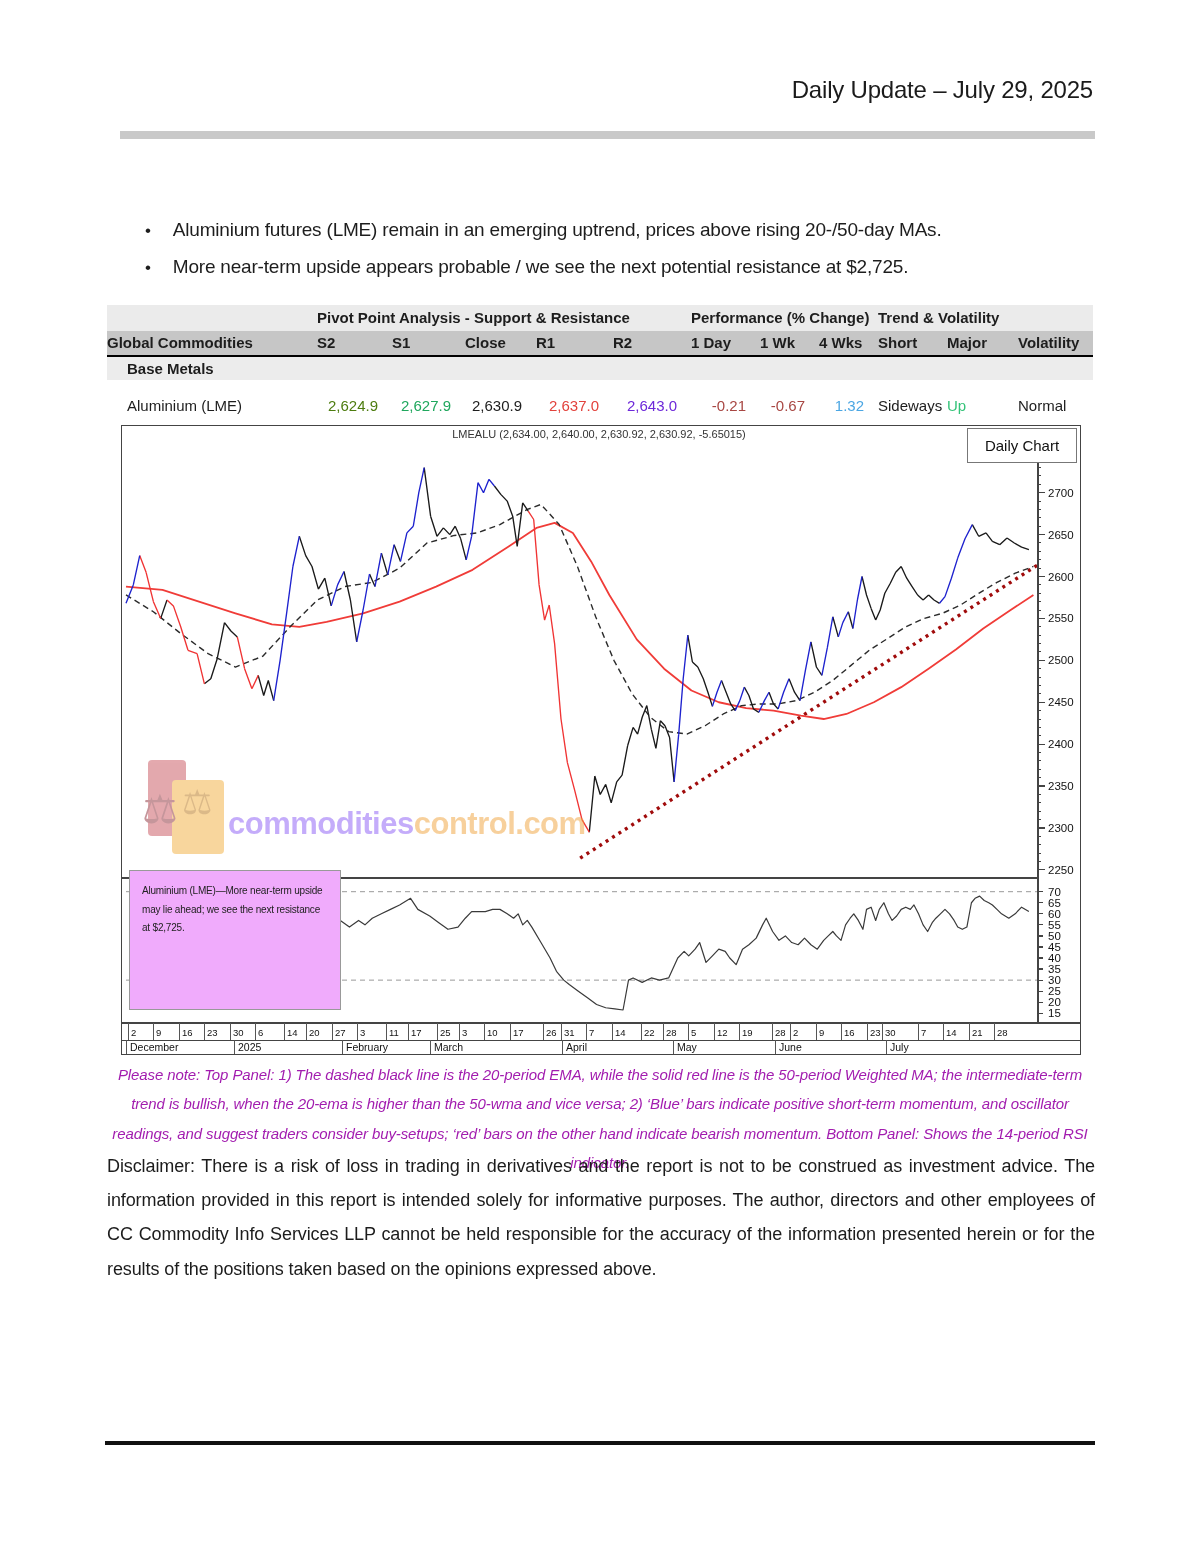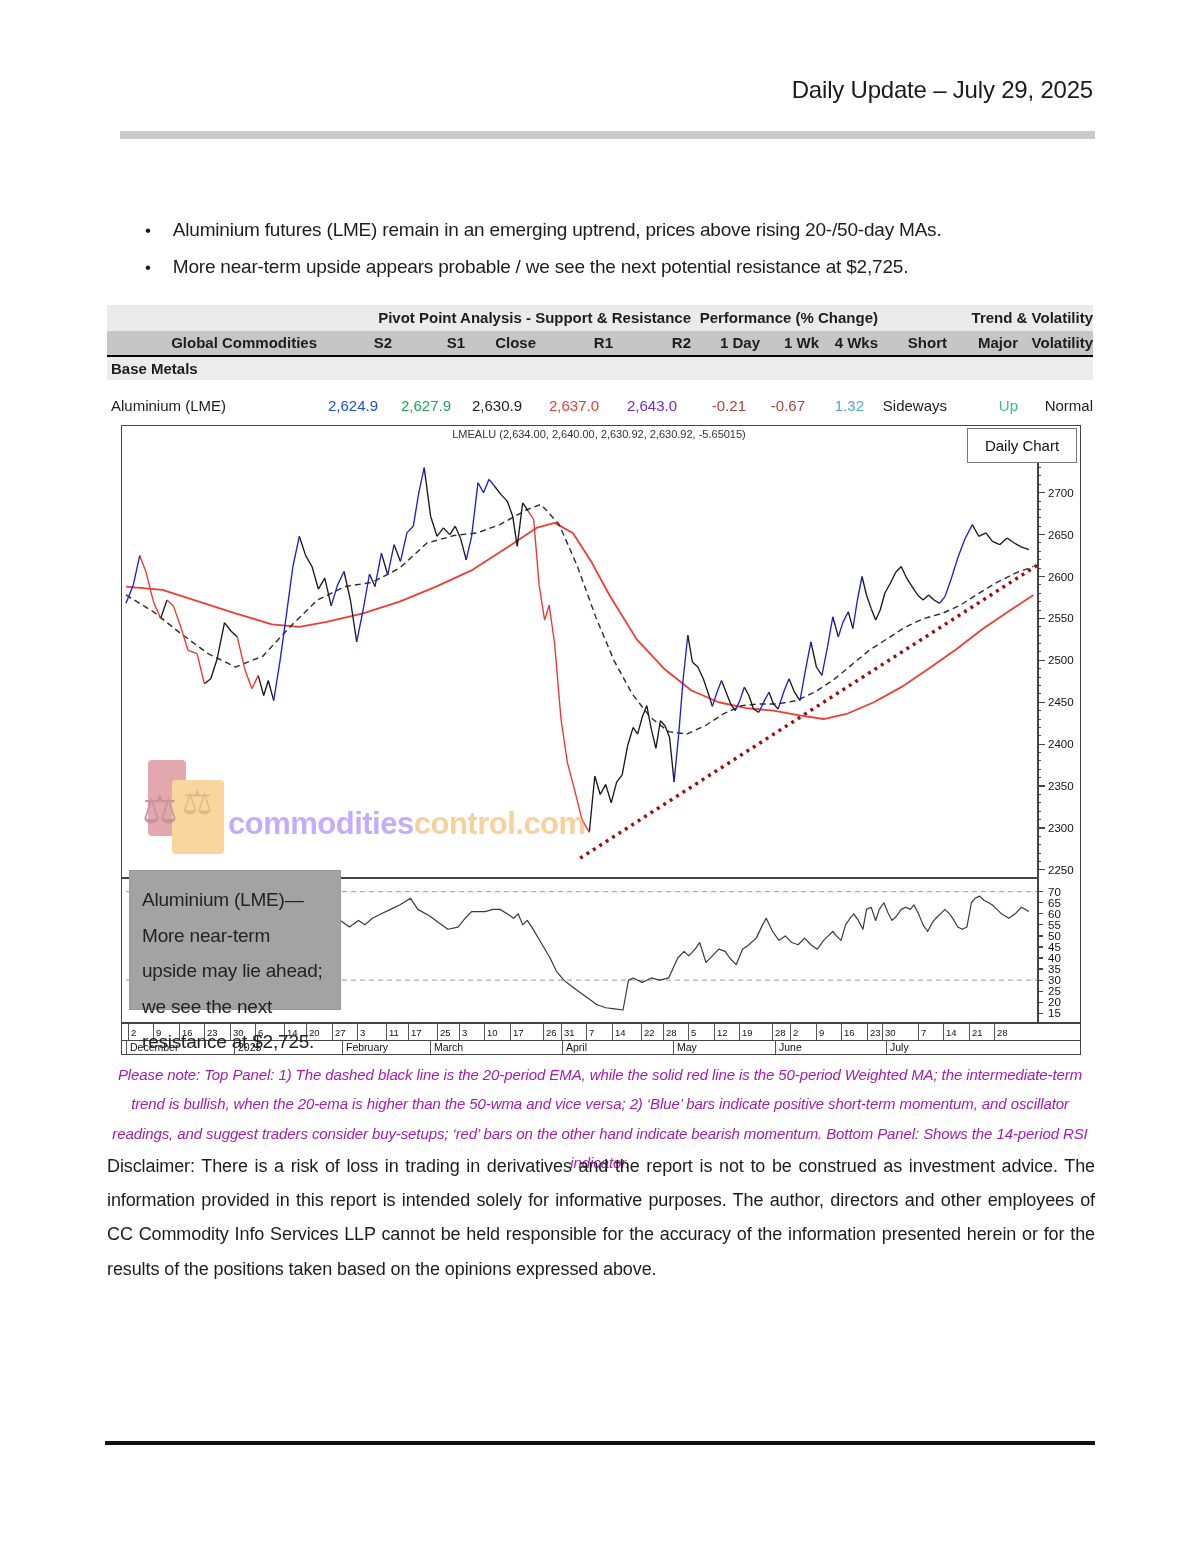--- a/index.html
+++ b/index.html
@@ -13,41 +13,41 @@
   .bullet-row{display:flex;gap:22px;margin-bottom:13px;font-size:19px;letter-spacing:-0.2px;}
   .bullet-dot{font-size:17px;line-height:24px;margin-left:2px;}
   
   .ptable{position:absolute;left:107px;top:305px;width:986px;font-size:15px;}
   .trow{display:grid;grid-template-columns:210px 75px 73px 71px 77px 78px 69px 59px 59px 69px 71px 75px;}
   .trow.g{background:#ebebeb;height:26px;line-height:26px;font-weight:bold;}
   .trow.h{background:#c6c6c6;height:24px;line-height:24px;font-weight:bold;border-bottom:2.5px solid #000;}
   .trow.s{background:#ececec;height:23px;line-height:23px;font-weight:bold;}
   .trow.d{background:#fff;height:27px;line-height:27px;margin-top:12px;}
   .tc{white-space:nowrap;overflow:visible;}
-  .tc.c{text-align:right;}
+  .tc.c{text-align:left;}
   .tc.r{text-align:right;padding-right:14px;}
-  .tc.l{text-align:left;padding-left:4px;}
+  .tc.l{text-align:left;padding-left:20px;}
   
   .chart{position:absolute;left:121px;top:425px;width:958px;height:628px;border:1px solid #444;background:#fff;}
   .chart svg{position:absolute;left:0;top:0;z-index:1;}
   .daily-box{position:absolute;left:845px;top:2px;width:108px;height:33px;border:1px solid #777;
              background:#fff;z-index:6;display:flex;align-items:center;justify-content:center;
              font-size:15px;color:#111;}
   .wmark{position:absolute;left:18px;top:330px;width:380px;height:100px;z-index:4;opacity:0.5;
          display:flex;align-items:flex-end;pointer-events:none;}
   .wm-icon{position:relative;width:88px;height:100px;flex:0 0 88px;}
   .wm-r1{position:absolute;left:8px;top:4px;width:38px;height:76px;background:#c9545e;border-radius:4px;}
   .wm-r2{position:absolute;left:32px;top:24px;width:52px;height:74px;background:#f3ae3d;border-radius:4px;}
   .wm-g1{position:absolute;left:2px;top:30px;font-size:40px;color:#8d2f3a;}
   .wm-g2{position:absolute;left:42px;top:26px;font-size:34px;color:#b97514;}
   .wm-text{font-weight:bold;font-size:31px;letter-spacing:-0.5px;padding-bottom:14px;white-space:nowrap;}
   .wm-t1{color:#8b5cf6;}
   .wm-t2{color:#f1a33c;}
-  .anno{position:absolute;left:7px;top:444px;width:212px;height:140px;background:#a3a3a3;border:1px solid #999;
-        z-index:5;box-sizing:border-box;padding:11px 12px;font-size:19px;line-height:1.87;color:#222;
+  .anno{position:absolute;left:7px;top:444px;width:212px;height:140px;background:#f0abfc;border:1px solid #999;
+        z-index:5;box-sizing:border-box;padding:11px 12px;font-size:10px;line-height:1.87;color:#222;
         letter-spacing:-0.2px;}
   .note{position:absolute;left:100px;top:1060px;width:1000px;text-align:center;font-style:italic;
         font-size:15px;line-height:1.95;color:#a21caf;letter-spacing:-0.1px;}
   .disclaimer{position:absolute;left:107px;top:1149px;width:988px;font-size:18px;line-height:1.9;
         text-align:justify;color:#1c1c1c;letter-spacing:-0.1px;}
   .bottom-line{position:absolute;left:105px;top:1441px;width:990px;height:4px;background:#111;}
 </style>
 </head>
 <body>
 
@@ -87,21 +87,21 @@
         <div class="tc c">4 Wks</div>
         <div class="tc c">Short</div>
         <div class="tc c">Major</div>
         <div class="tc c">Volatility</div>
       </div>
       <div class="trow s">
         <div class="tc l" style="grid-column: 1 / span 12;">Base Metals</div>
       </div>
       <div class="trow d">
         <div class="tc l">Aluminium (LME)</div>
-        <div class="tc r" style="color: #1d4ed8;">2,624.9</div>
+        <div class="tc r" style="color: #4d7c0f;">2,624.9</div>
         <div class="tc r" style="color: rgb(31, 167, 93);">2,627.9</div>
         <div class="tc r" style="color: rgb(29, 29, 29);">2,630.9</div>
         <div class="tc r" style="color: rgb(226, 66, 60);">2,637.0</div>
         <div class="tc r" style="color: #6d28d9;">2,643.0</div>
         <div class="tc r" style="color: rgb(168, 71, 67);">-0.21</div>
         <div class="tc r" style="color: rgb(168, 71, 67);">-0.67</div>
         <div class="tc r" style="color: rgb(75, 166, 227);">1.32</div>
         <div class="tc c" style="color: rgb(29, 29, 29);">Sideways</div>
         <div class="tc c" style="color: rgb(53, 195, 121);">Up</div>
         <div class="tc c" style="color: rgb(29, 29, 29);">Normal</div>

